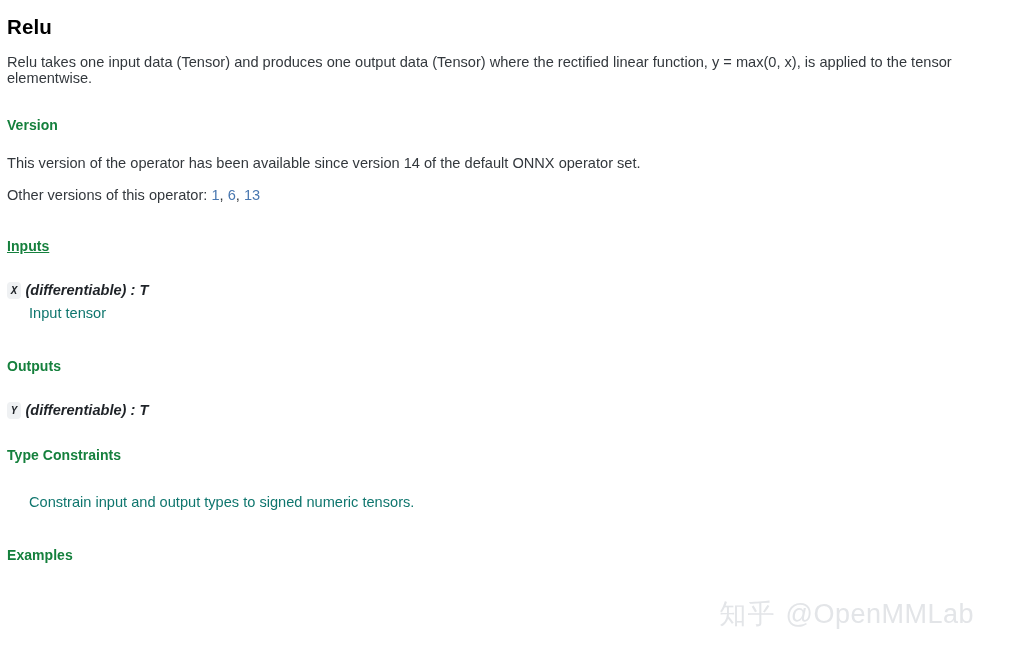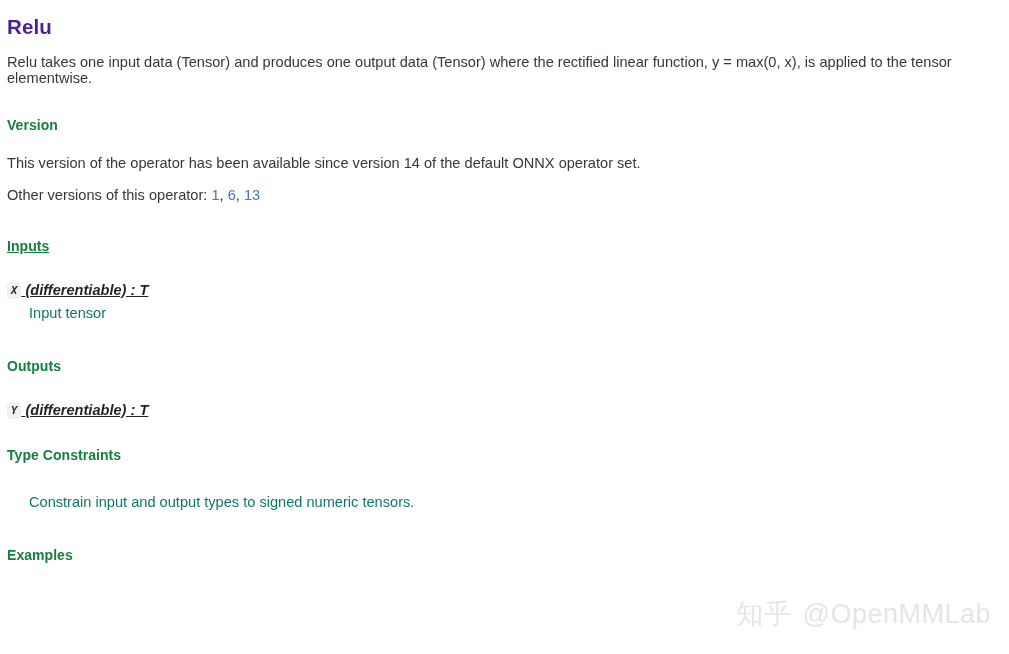--- a/index.html
+++ b/index.html
@@ -21,21 +21,21 @@
     left: 7px;
     top: 0;
     width: 995px;
     height: 654px;
   }
 
   
   .op-title {
     font-size: 20.5px;
     font-weight: 600;
-    color: #4c1d95;
+    color: #000000;
     line-height: 1;
     margin: 0;
     padding-top: 17px;
     letter-spacing: 0.1px;
   }
   .section-heading {
     font-size: 14px;
     font-weight: 600;
     color: #15803d;
     line-height: 1;
@@ -82,38 +82,37 @@
     padding: 1px 4px 2px 4px;
     line-height: 14px;
     vertical-align: 1px;
   }
   .sig {
     font-size: 14.6px;
     font-style: italic;
     font-weight: 700;
     color: #1f2328;
     line-height: 20px;
-    text-decoration: underline;
   }
   .sig-line {
     white-space: nowrap;
   }
   .io-desc {
     font-size: 14.6px;
     line-height: 22px;
     color: #0f766e;
     margin: 0;
     padding-left: 22px;
     padding-top: 2px;
   }
 
   
   .watermark {
     position: absolute;
-    right: 18px;
+    right: 35px;
     bottom: 22px;
     font-size: 27px;
     color: #e3e5e8;
     font-family: "DejaVu Sans", sans-serif;
     letter-spacing: 1.2px;
     white-space: nowrap;
     user-select: none;
   }
   .watermark .wm-at {
     font-family: "Liberation Sans", sans-serif;

